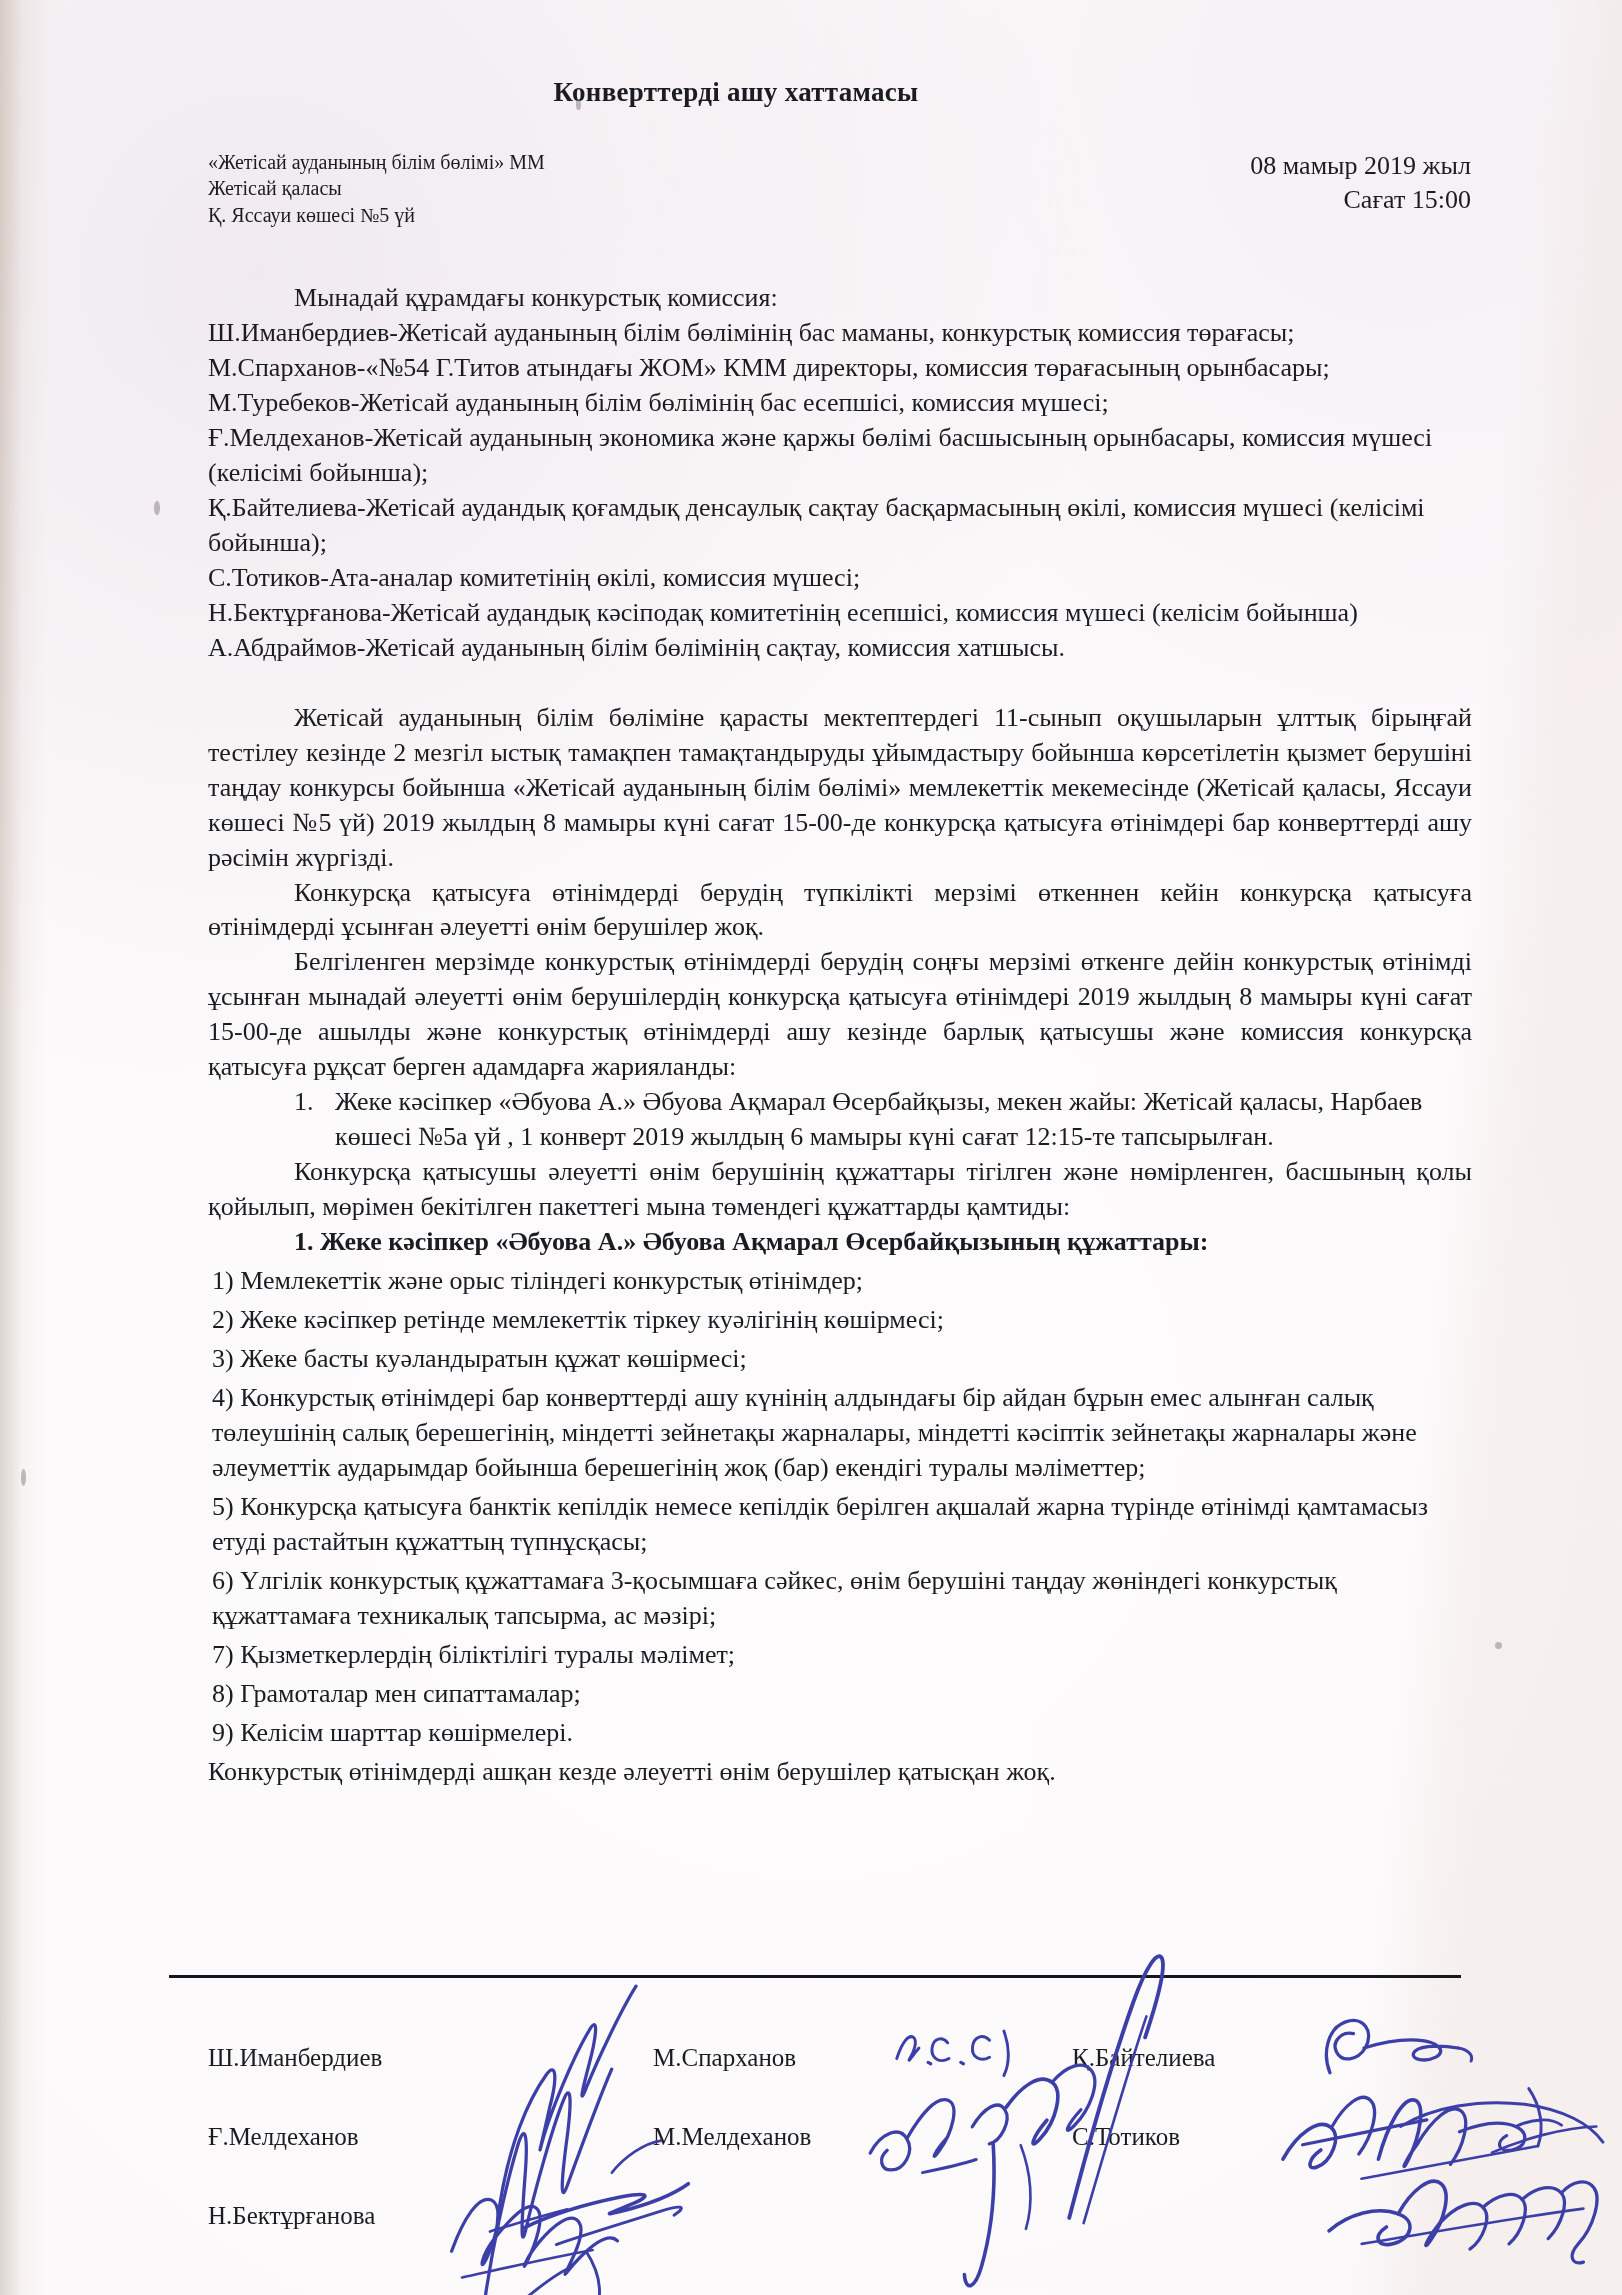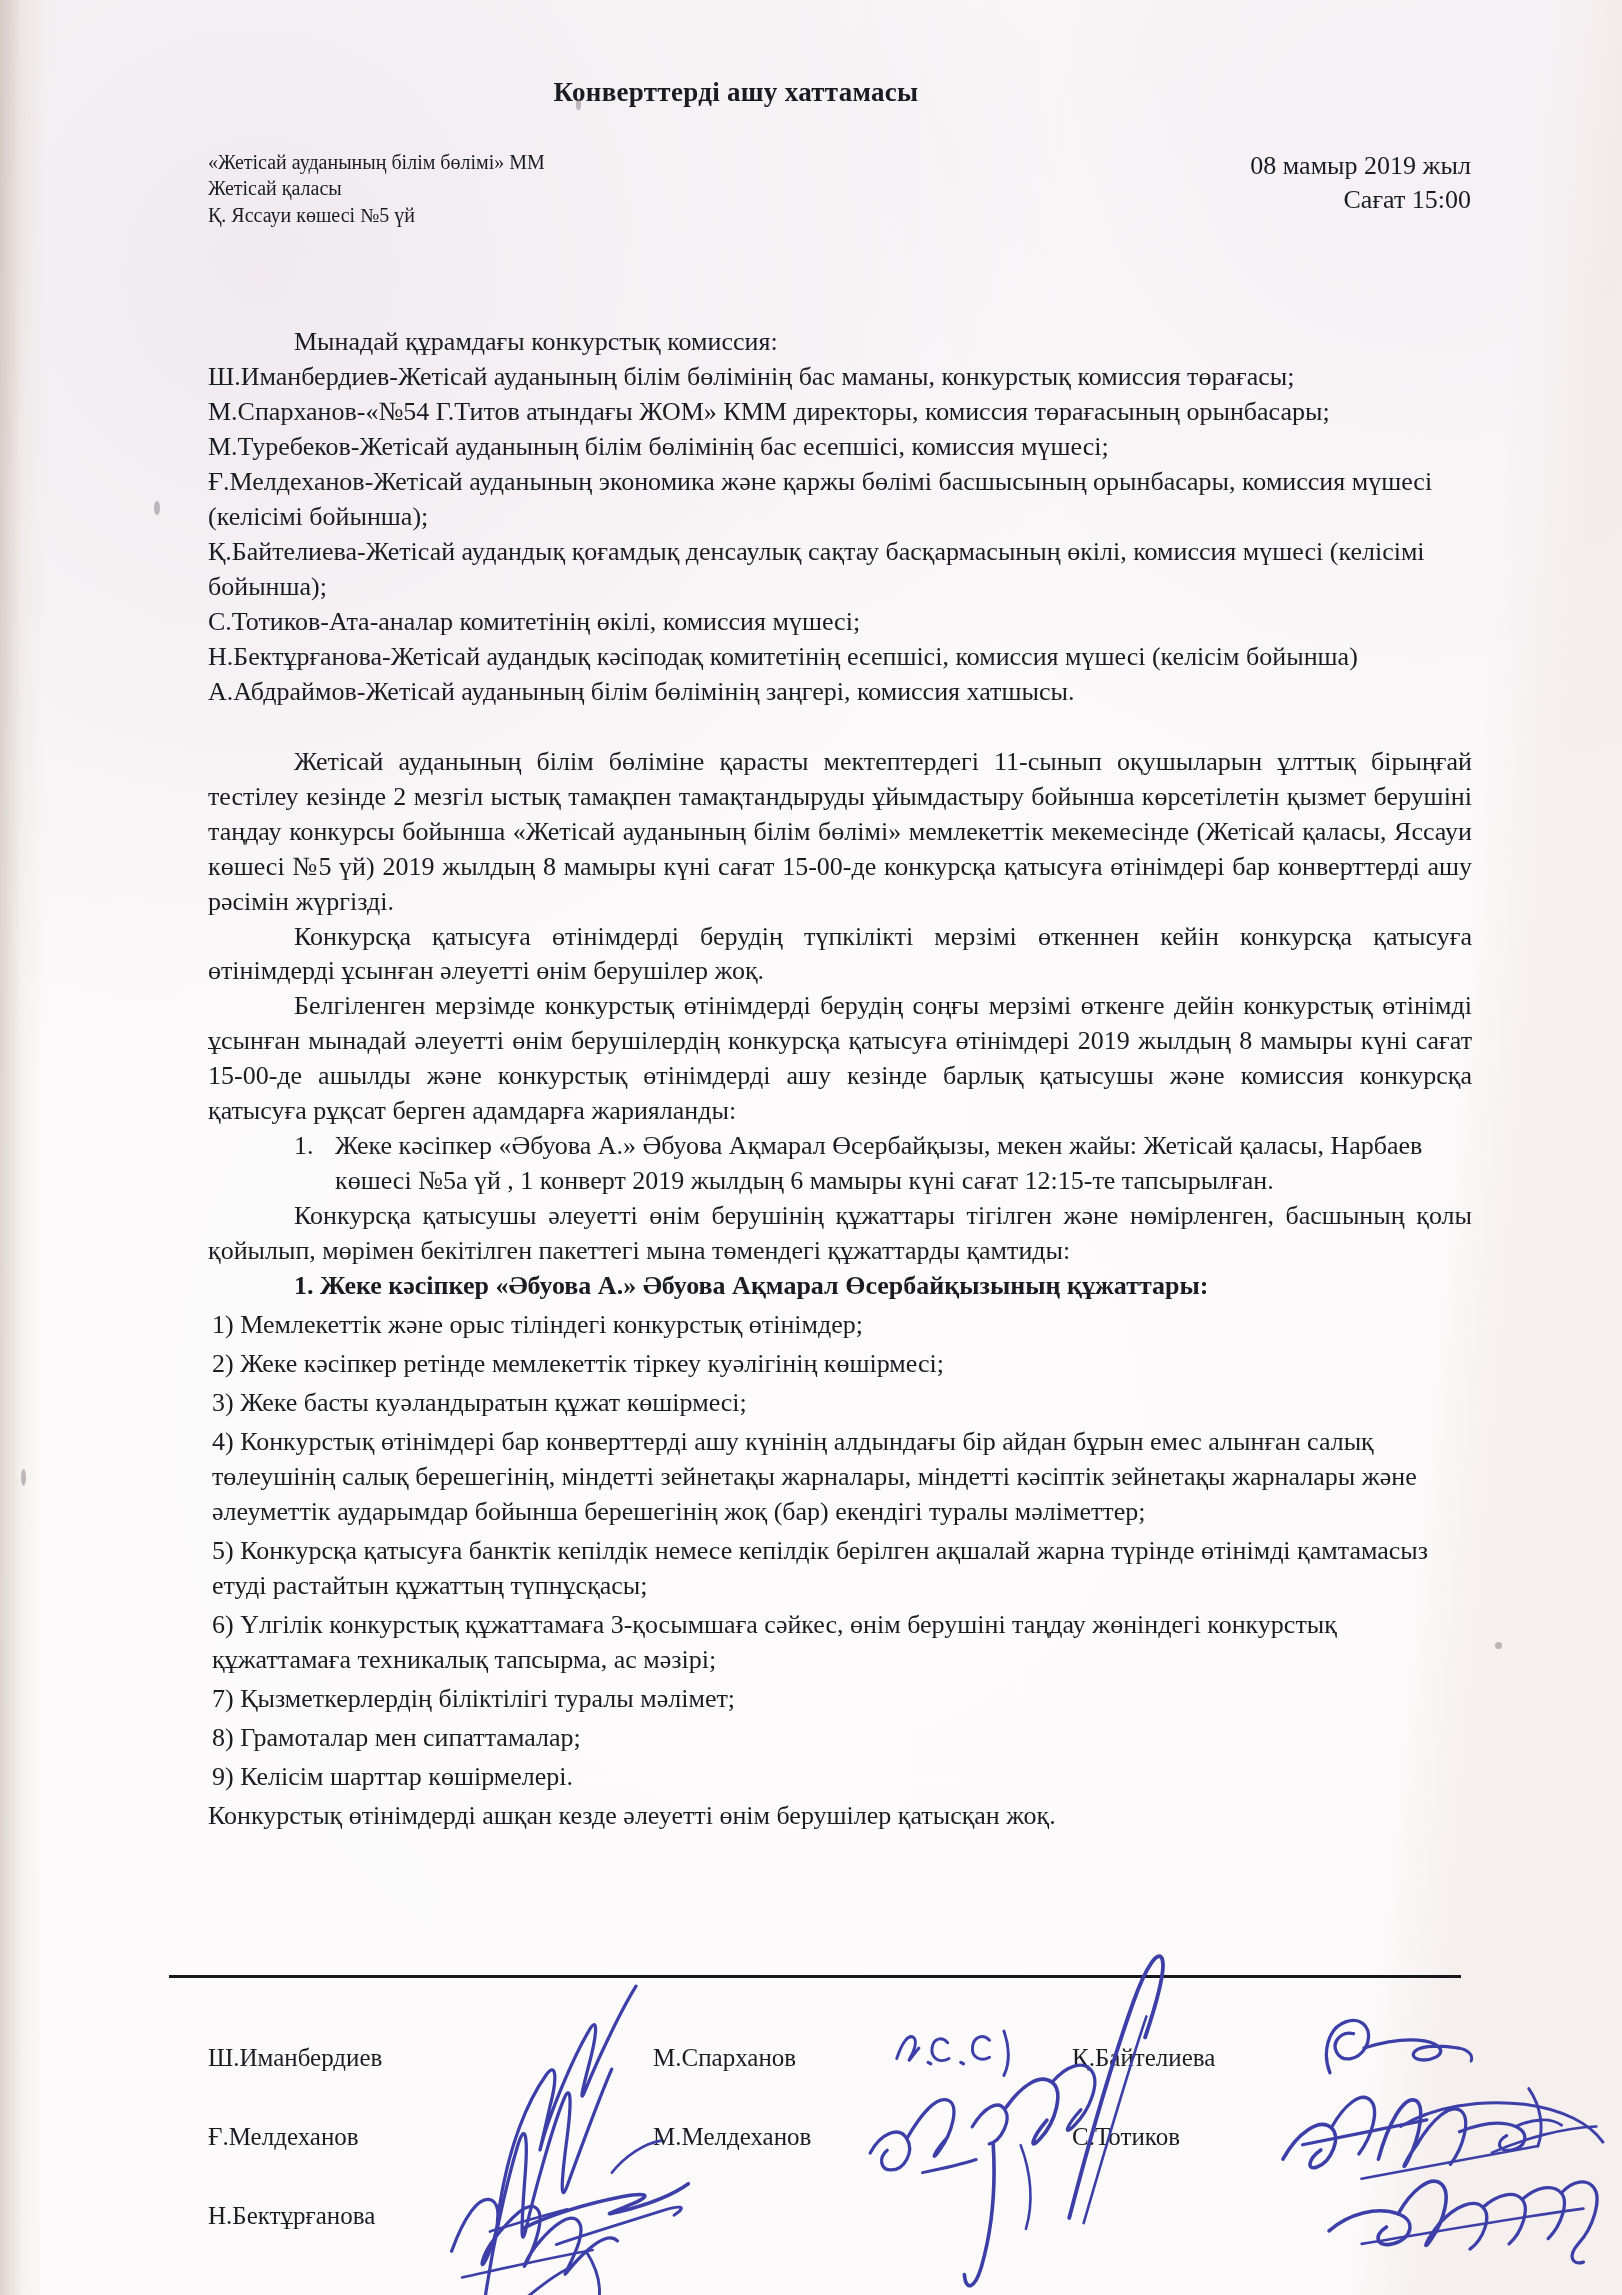--- a/index.html
+++ b/index.html
@@ -64,21 +64,21 @@
 
   .body-area {
     position: absolute;
     top: 281px;
     left: 208px;
     width: 1264px;
     font-size: 26px;
     line-height: 1.345;
   }
 
-  .indent-line { text-indent: 86px; margin-top: 44px; }
+  .indent-line { text-indent: 86px; }
   .para-just { text-align: justify; text-indent: 86px; margin: 0; }
   .para-plain { margin: 0; }
 
   .commission-list { margin: 0; }
   .commission-list .member { margin: 0; }
 
   .gap-lg { height: 35px; }
 
   .numbered-item {
     display: flex;
@@ -170,21 +170,21 @@
       <div class="indent-line">Мынадай құрамдағы конкурстық комиссия:</div>
 
       <div class="commission-list">
         <p class="member para-plain">Ш.Иманбердиев-Жетісай ауданының білім бөлімінің бас маманы, конкурстық комиссия төрағасы;</p>
         <p class="member para-plain">М.Спарханов-«№54 Г.Титов атындағы ЖОМ» КММ директоры, комиссия төрағасының орынбасары;</p>
         <p class="member para-plain">М.Туребеков-Жетісай ауданының білім бөлімінің бас есепшісі, комиссия мүшесі;</p>
         <p class="member para-plain">Ғ.Мелдеханов-Жетісай ауданының экономика және қаржы бөлімі басшысының орынбасары, комиссия мүшесі (келісімі бойынша);</p>
         <p class="member para-plain">Қ.Байтелиева-Жетісай аудандық қоғамдық денсаулық сақтау басқармасының өкілі, комиссия мүшесі (келісімі бойынша);</p>
         <p class="member para-plain">С.Тотиков-Ата-аналар комитетінің өкілі, комиссия мүшесі;</p>
         <p class="member para-plain">Н.Бектұрғанова-Жетісай аудандық кәсіподақ комитетінің есепшісі, комиссия мүшесі (келісім бойынша)</p>
-        <p class="member para-plain">А.Абдраймов-Жетісай ауданының білім бөлімінің заңгері, комиссия хатшысы.</p>
+        <p class="member para-plain">А.Абдраймов-Жетісай ауданының білім бөлімінің сақтау, комиссия хатшысы.</p>
       </div>
 
       <div class="gap-lg"></div>
 
       <p class="para-just">Жетісай ауданының білім бөліміне қарасты мектептердегі 11-сынып оқушыларын ұлттық бірыңғай тестілеу кезінде 2 мезгіл ыстық тамақпен тамақтандыруды ұйымдастыру бойынша көрсетілетін қызмет берушіні таңдау конкурсы бойынша  «Жетісай ауданының білім бөлімі» мемлекеттік мекемесінде (Жетісай қаласы, Яссауи көшесі №5 үй)  2019 жылдың 8 мамыры күні сағат 15-00-де  конкурсқа қатысуға өтінімдері бар конверттерді ашу рәсімін жүргізді.</p>
       <p class="para-just">Конкурсқа қатысуға өтінімдерді берудің түпкілікті мерзімі өткеннен кейін конкурсқа қатысуға өтінімдерді ұсынған  әлеуетті өнім берушілер жоқ.</p>
       <p class="para-just">Белгіленген мерзімде конкурстық өтінімдерді берудің соңғы мерзімі өткенге дейін конкурстық өтінімді ұсынған мынадай әлеуетті өнім берушілердің конкурсқа қатысуға өтінімдері 2019 жылдың 8 мамыры күні сағат 15-00-де ашылды және конкурстық өтінімдерді ашу кезінде барлық қатысушы және комиссия конкурсқа қатысуға рұқсат берген адамдарға жарияланды:</p>
 
       <div class="numbered-item">
         <span class="num">1.</span>

